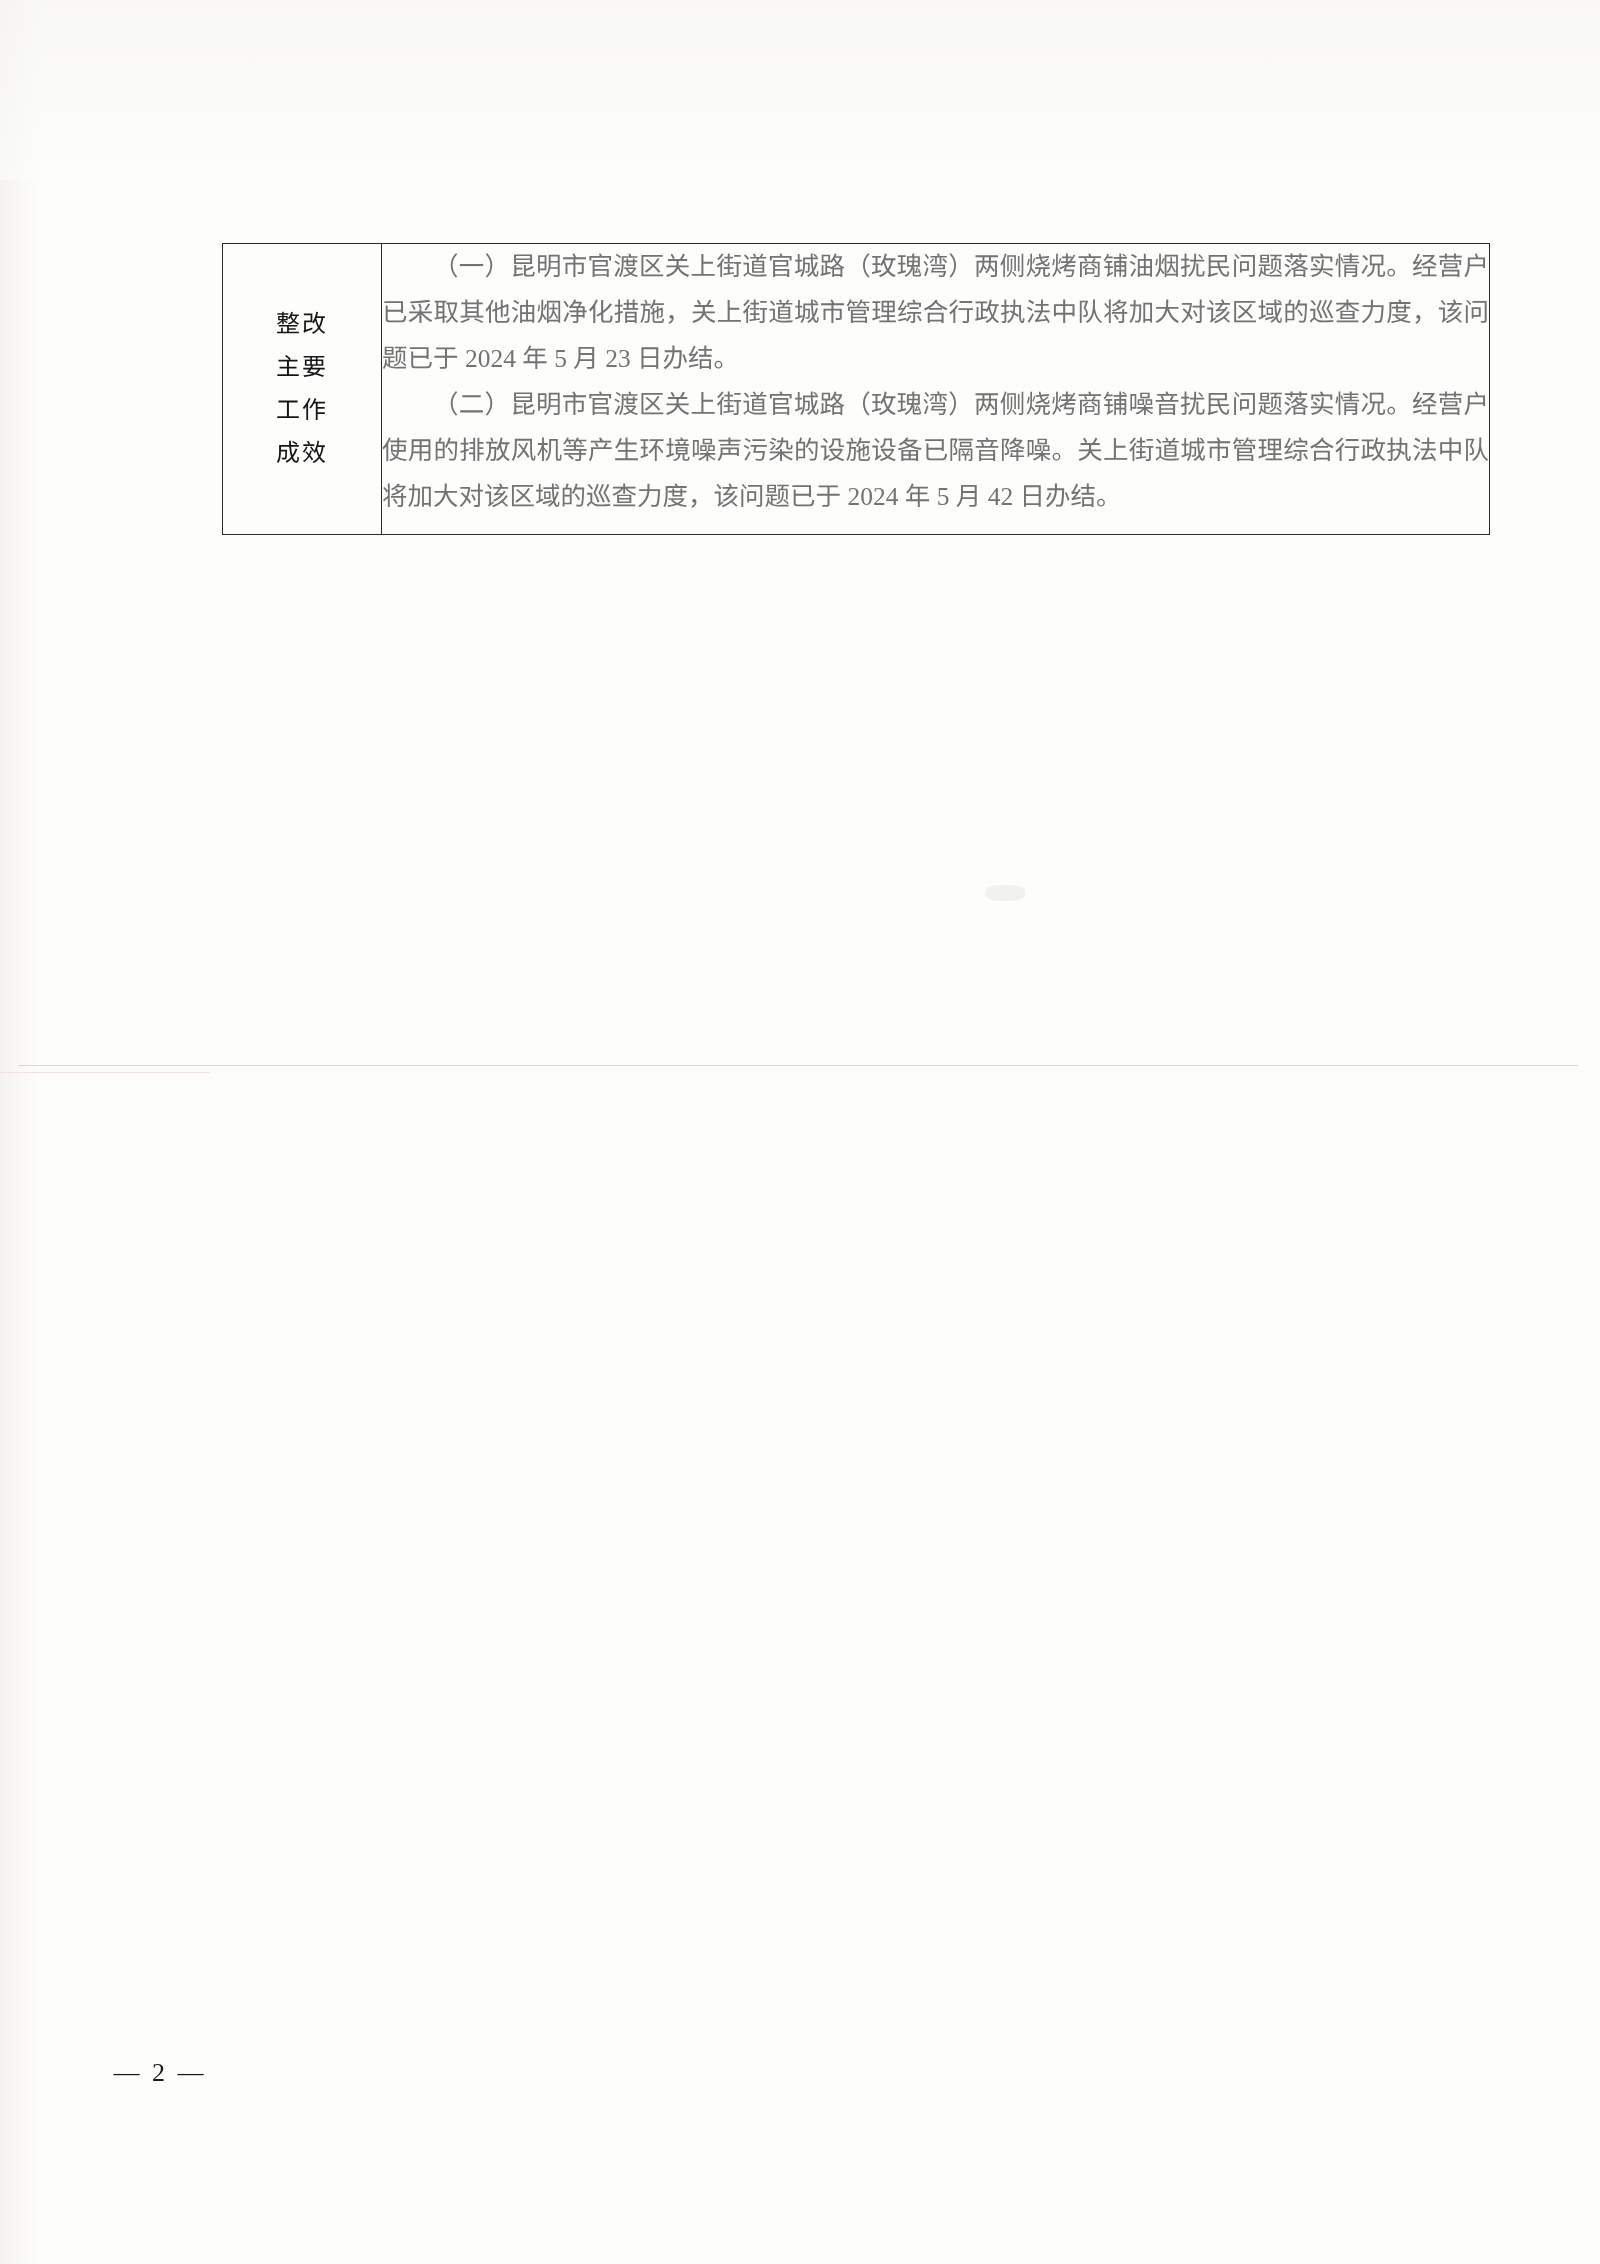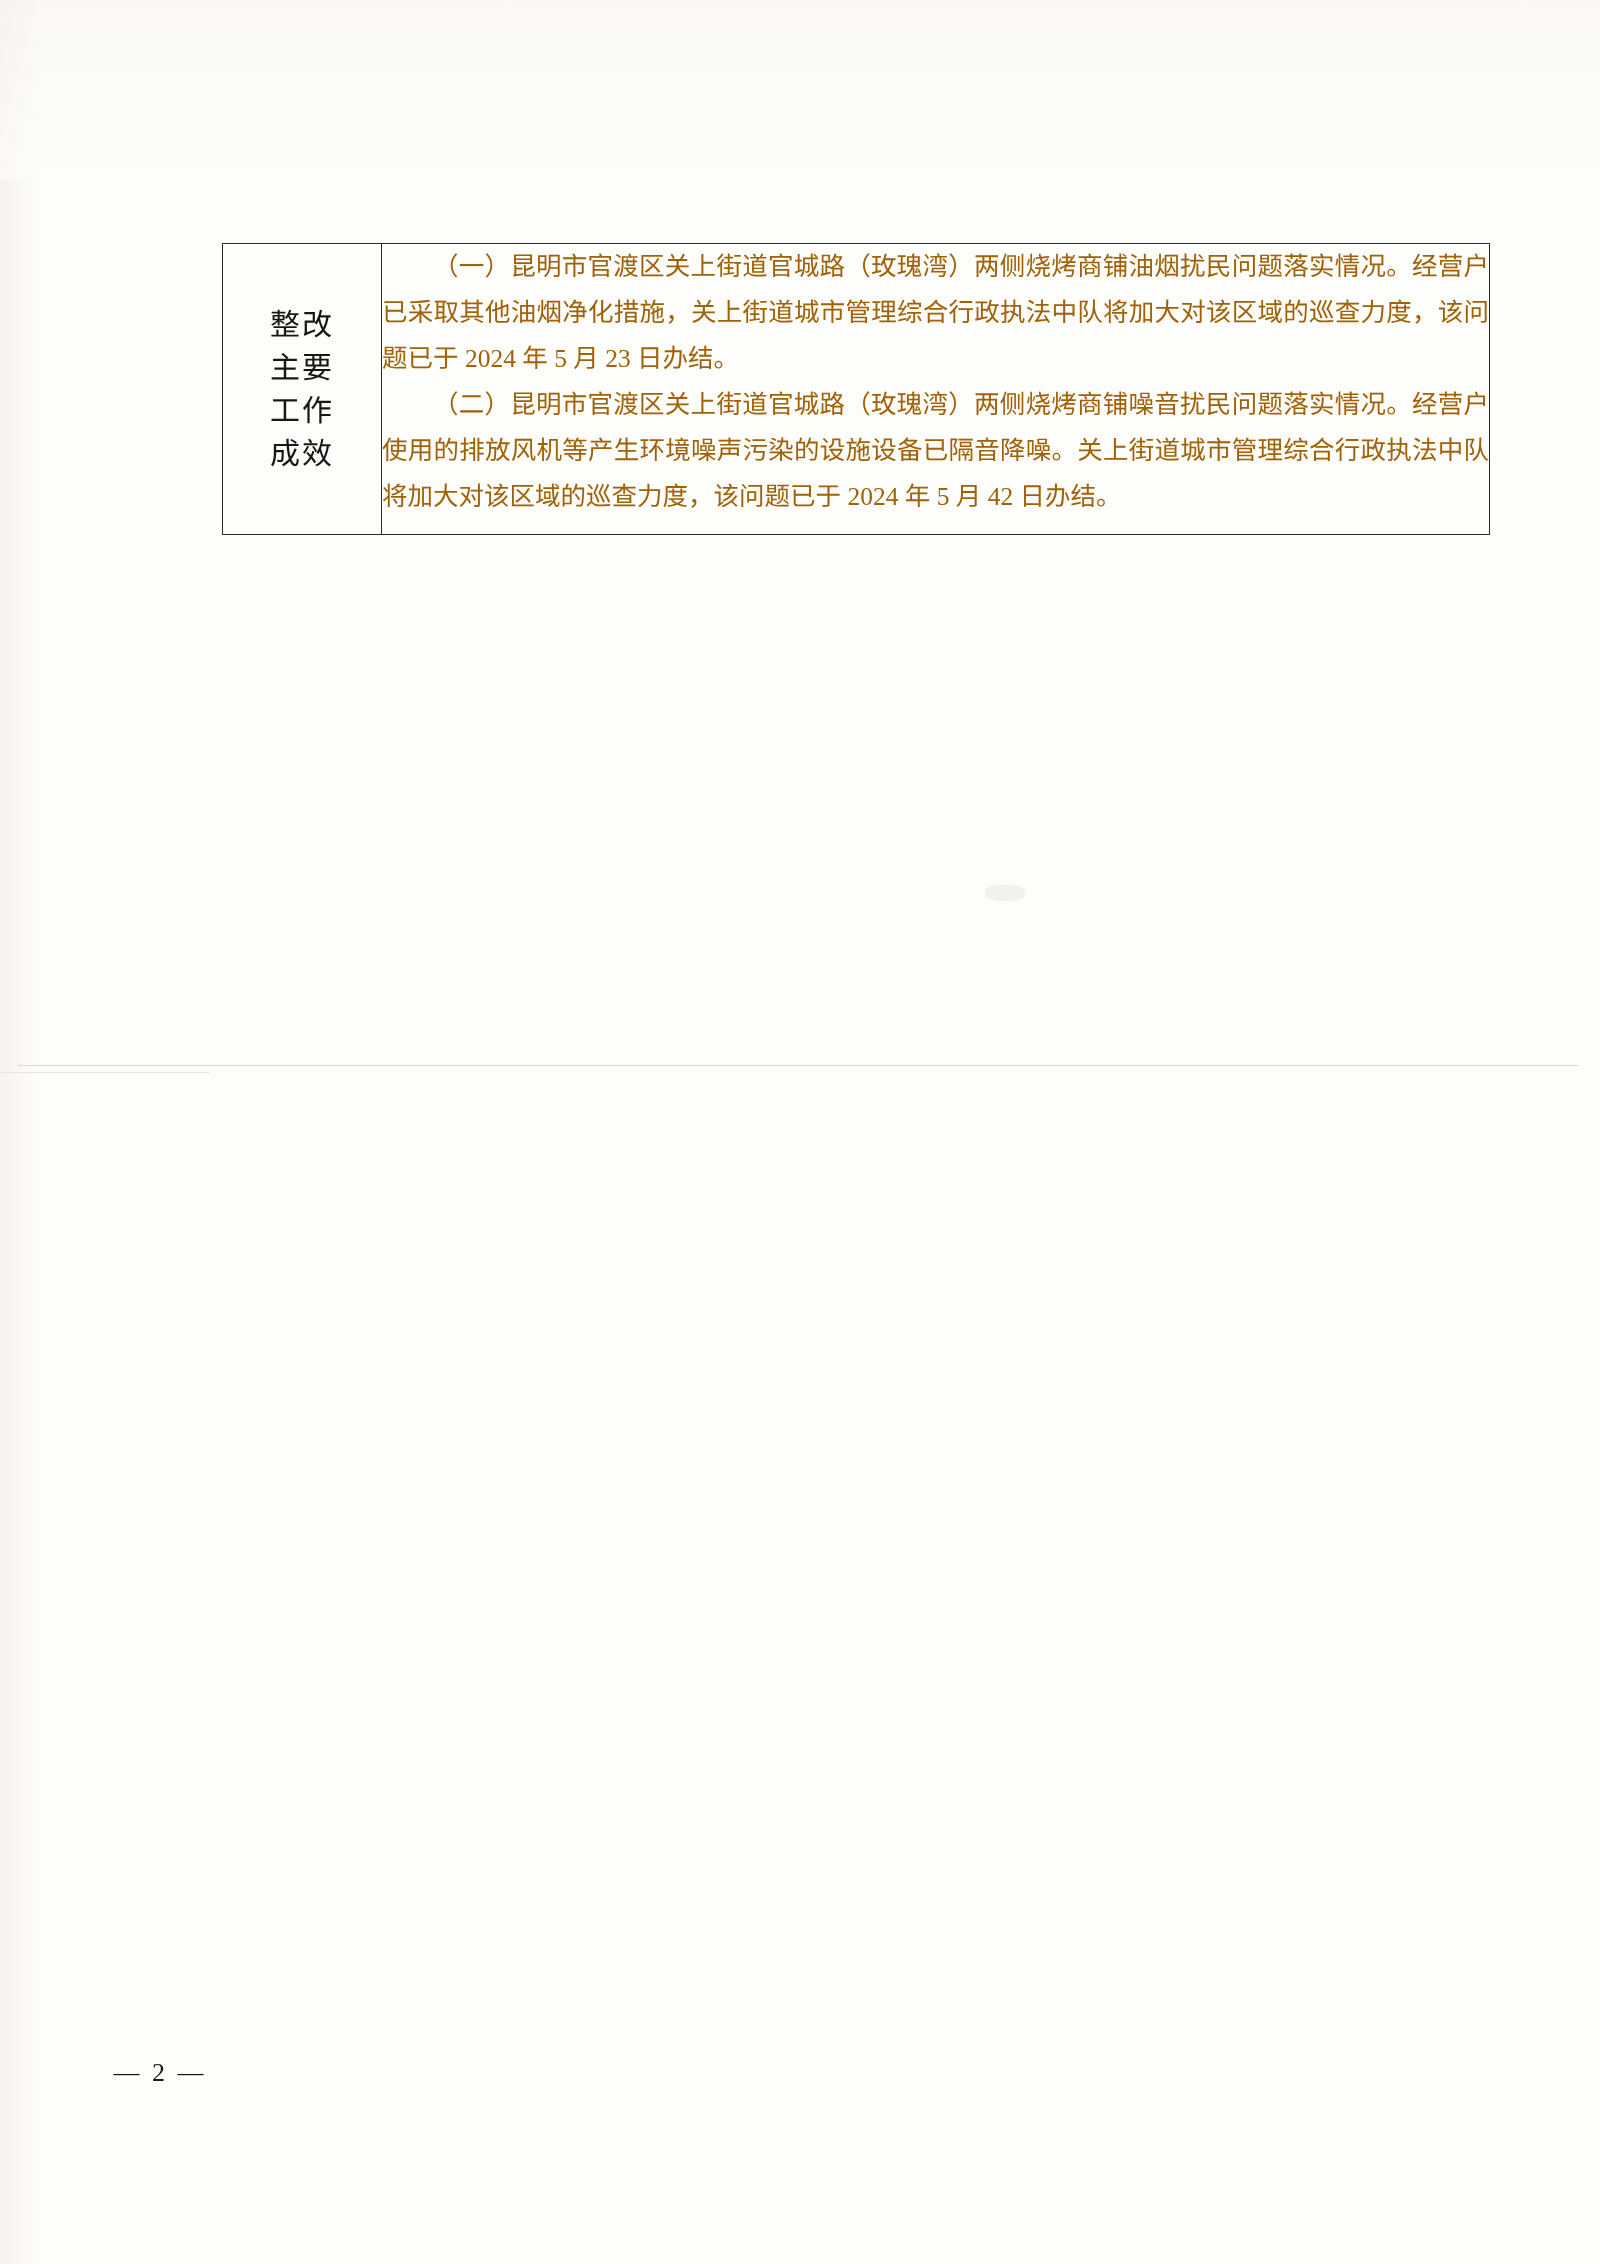--- a/index.html
+++ b/index.html
@@ -71,33 +71,33 @@
     table-layout: fixed;
   }
   .doc-table td {
     border: 1.5px solid #2a2a2a;
     vertical-align: middle;
     padding: 0;
   }
   .label-cell {
     width: 158px;
     text-align: center;
-    font-size: 30px;
+    font-size: 24px;
     line-height: 43px;
     letter-spacing: 2px;
     color: #161616;
     padding: 10px 0;
   }
   .label-cell .lbl-line { display: block; }
 
   .body-cell {
     padding: 18px 26px 20px 26px;
     font-size: 25.5px;
     line-height: 46px;
-    color: #a16207;
+    color: #737373;
     text-align: justify;
     text-justify: inter-ideograph;
   }
   .body-cell p {
     margin: 0;
     text-indent: 2em;
   }
   .body-cell p.no-indent {
     text-indent: 0;
   }

